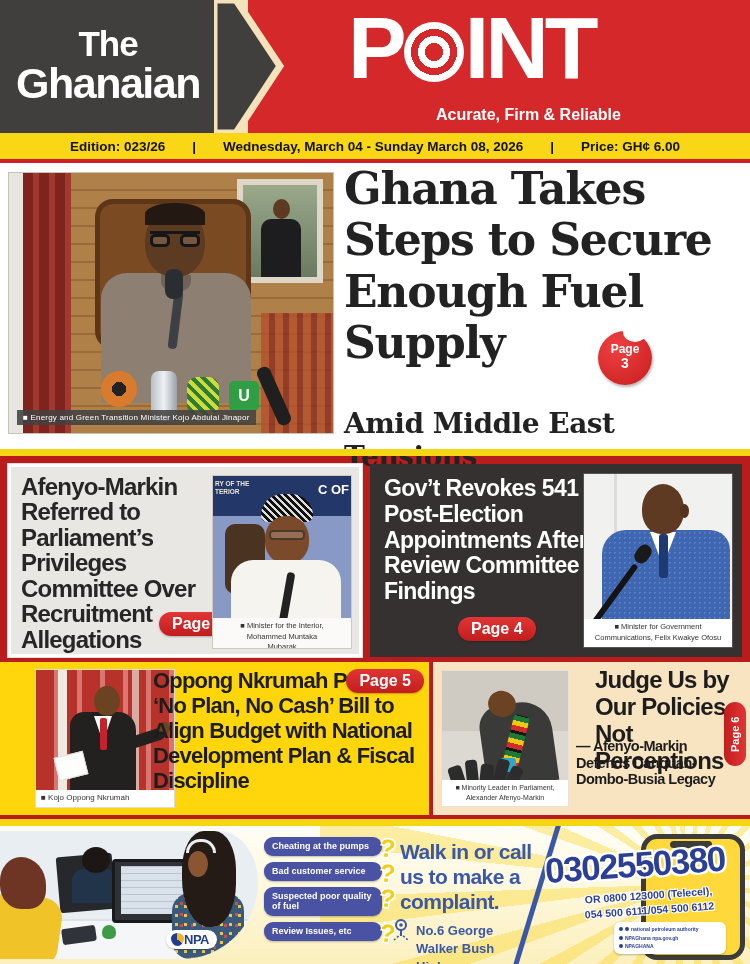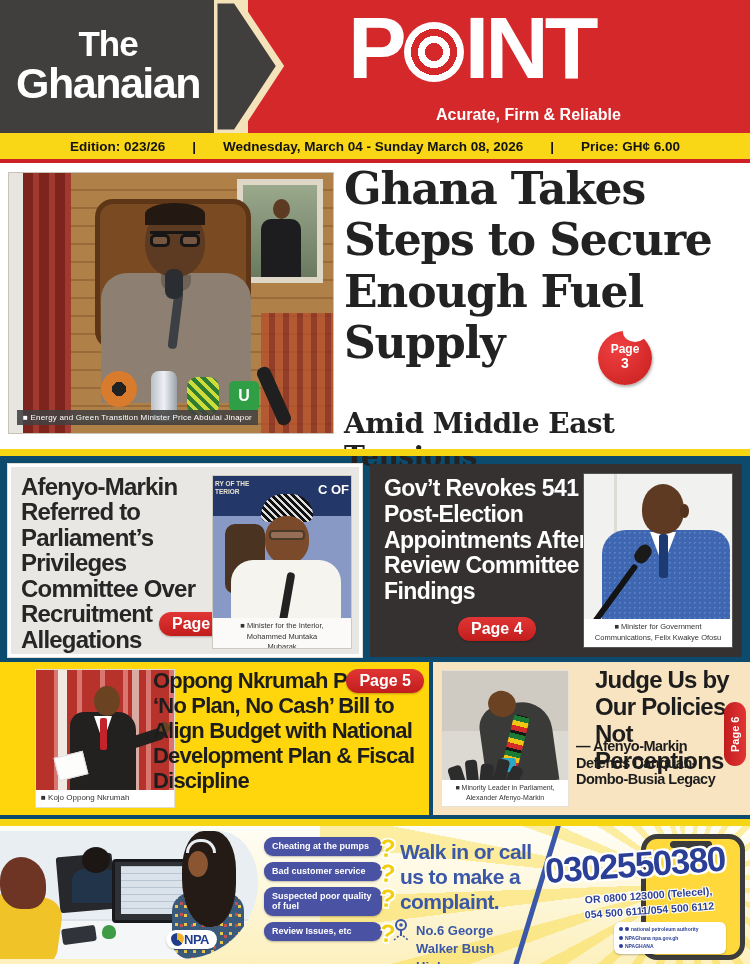--- a/index.html
+++ b/index.html
@@ -1,17 +1,17 @@
 <!DOCTYPE html>
 <html><head>
 <meta charset="utf-8">
 <style>
   * { margin:0; padding:0; box-sizing:border-box; }
   body { width:750px; height:964px; font-family:"Liberation Sans", sans-serif; background:#fff; }
-  .page { position:relative; width:750px; height:964px; background:#0c4a6e; overflow:hidden;text-decoration:underline; }
+  .page { position:relative; width:750px; height:964px; background:#b91c1c; overflow:hidden;text-decoration:underline; }
 
   
   .masthead { position:absolute; top:0; left:0; width:750px; height:133px; background:#f3e2ba; }
   .mast-left { position:absolute; left:0; top:0; width:216px; height:133px; background:#413f3e;
                display:flex; flex-direction:column; justify-content:center; align-items:center; color:#fff; }
   .mast-the { font-size:35px; font-weight:700; line-height:0.95; letter-spacing:-1px; }
   .mast-ghanaian { font-size:43px; font-weight:700; line-height:1.05; letter-spacing:-1.5px; }
   .mast-arrow { position:absolute; left:214px; top:0; z-index:2; }
   .mast-right { position:absolute; left:248px; top:0; width:502px; height:133px; background:#d5282b; color:#fff; }
   .point-title { position:absolute; top:2px; left:100px; font-size:88px; font-weight:700; letter-spacing:-4px; line-height:1.05; white-space:nowrap; }
@@ -253,21 +253,21 @@
           <i></i>
           <i></i>
         </div>
       <div class="pm-mic-rod"></div>
       <div class="pm-mic-head"></div>
       <div class="pm-foam-orange"></div>
       <div class="pm-mic-silver"></div>
       <div class="pm-foam-stripe"></div>
       <div class="pm-cube-green">U</div>
       <div class="pm-mic-black"></div>
-      <div class="pm-caption">■ Energy and Green Transition Minister Price Abdulai Jinapor</div>
+      <div class="pm-caption">■ Energy and Green Transition Minister Kojo Abdulai Jinapor</div>
     </div>
     <h1 class="lead-headline">Ghana Takes Steps to Secure Enough Fuel Supply</h1>
     <div class="sticker">
       <span class="s1">Page</span>
       <span class="s2">3</span>
     </div>
     <div class="lead-sub">Amid Middle East Tensions</div>
   </div>
 
   <div class="divider1"></div>

